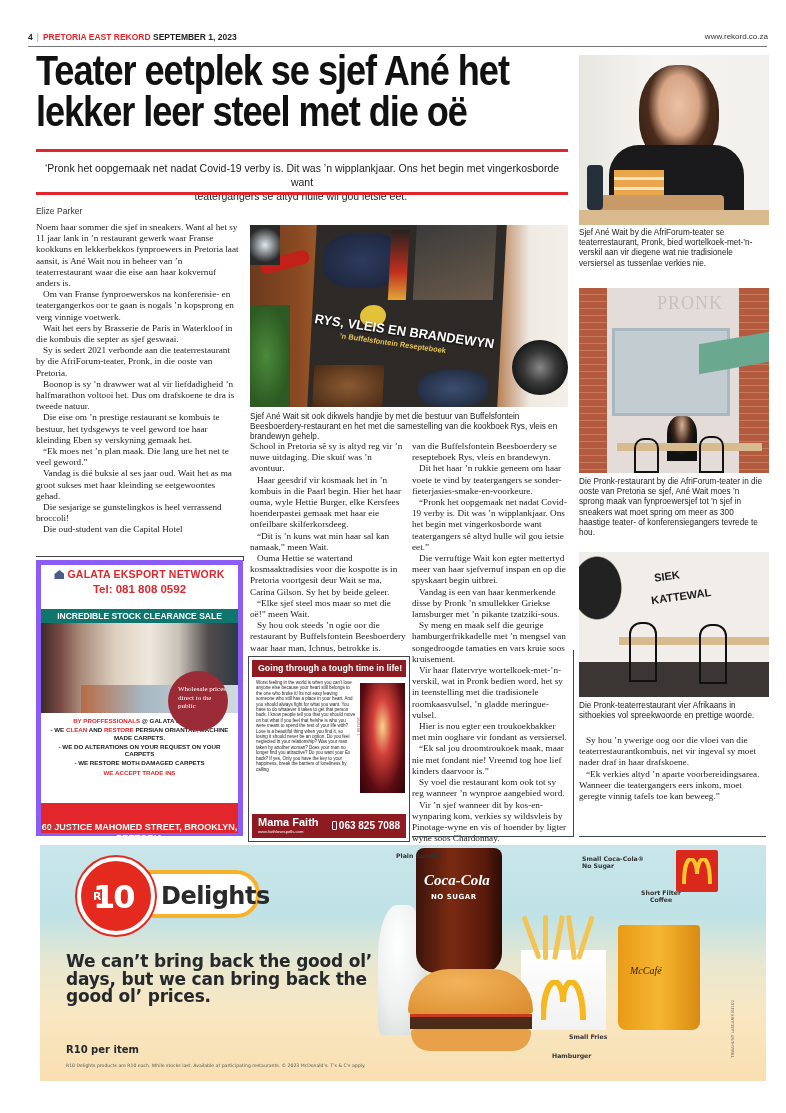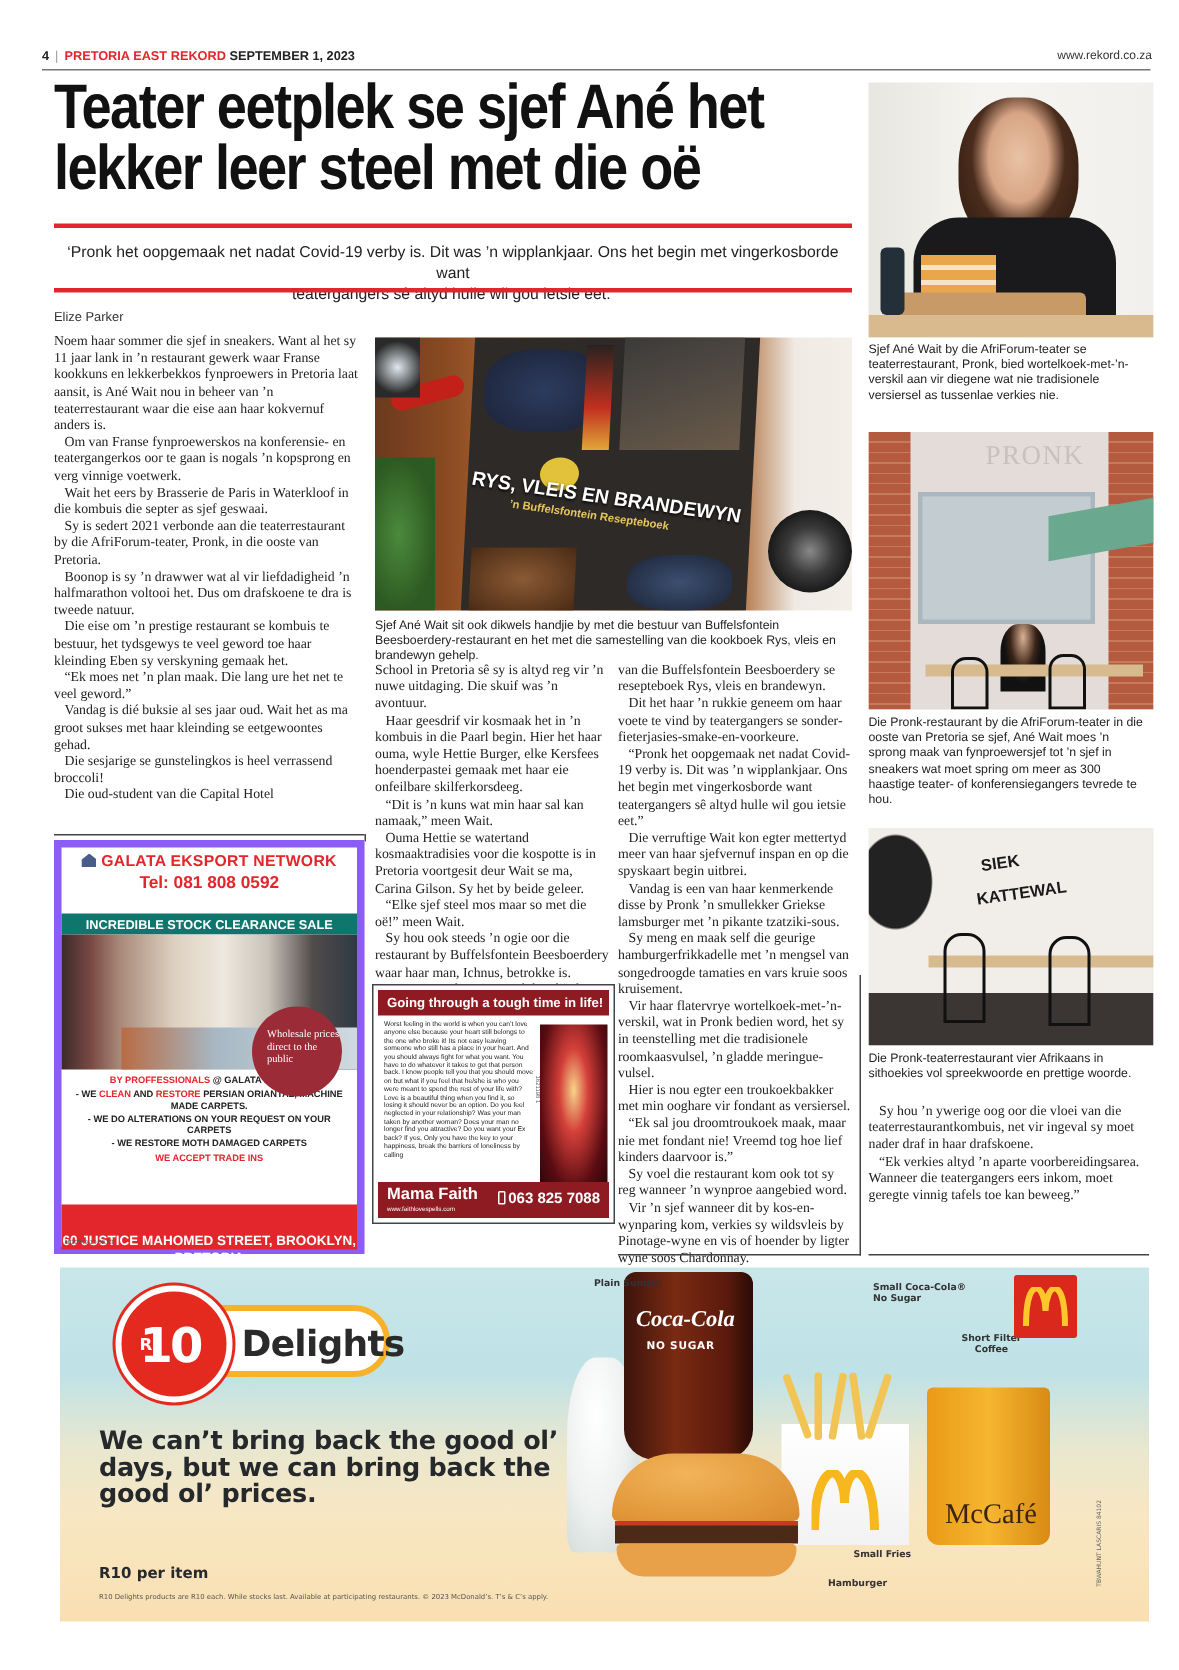--- a/index.html
+++ b/index.html
@@ -36,21 +36,21 @@
   .galata .g-tel { color: #e3262b; font-weight: bold; font-size: 11.5px; margin-top: 3px; }
   .galata .g-sale { background: #0f766e; color: #fff; font-weight: bold; font-size: 8.5px; text-align: center; height: 14px; line-height: 14px; }
   .galata .g-img { height: 90px; background: linear-gradient(90deg,#3c2a2a 0%,#7a4a44 10%,#a98a7a 20%,#ddd0c0 38%,#efe8de 55%,#c9c2b8 70%,#514b4b 85%,#2e3a44 100%); position: relative; }
   .galata .g-img .floor { position: absolute; left: 40px; right: 0; bottom: 0; height: 28px; background: linear-gradient(90deg,#b86b44,#a7b8c4 40%,#cfd9e0); }
   .galata .g-badge { position: absolute; right: 10px; top: 48px; width: 60px; height: 60px; border-radius: 50%; background: #9b2b36; color: #fff; font-size: 7px; line-height: 8.5px; text-align: left; padding: 14px 0 0 10px; font-family: "Liberation Serif", serif; }
   .galata .g-lines { text-align: center; font-weight: bold; font-size: 6.2px; line-height: 7.3px; color: #222; padding: 4px 4px 0; }
   .galata .g-lines .red { color: #e3262b; }
   .galata .g-lines div { margin-bottom: 2px; }
   .galata .g-addr-box { position: absolute; left: 0; right: 0; top: 238px; height: 30px; background: #e3262b; color: #fff; font-weight: bold; font-size: 9px; line-height: 11px; text-align: center; padding-top: 19px; }
   .galata .g-ref { position: absolute; left: 2px; bottom: 1px; font-size: 4px; color: #555; }
-  .faith-box { position: absolute; left: 248px; top: 656px; width: 162px; height: 160px; border: 1px solid #444; background: #fff; font-family: "Liberation Sans", sans-serif; }
+  .faith-box { position: absolute; left: 248px; top: 656px; width: 162px; height: 186px; border: 1px solid #444; background: #fff; font-family: "Liberation Sans", sans-serif; }
   .faith-box .f-head { background: #8e1b22; color: #fff; font-weight: bold; font-size: 8.8px; height: 17px; line-height: 17px; padding-left: 6px; margin: 3px; }
   .faith-box .f-body { margin: 2px 4px 0 7px; font-size: 4.5px; line-height: 5.4px; color: #222; width: 100px; }
   .faith-box .f-candles { position: absolute; right: 4px; top: 26px; width: 45px; height: 110px; background: radial-gradient(ellipse at 50% 40%, #f6d48a 0%, #d4403a 30%, #5a0c12 70%, #2a0508 100%); }
   .faith-box .f-foot { position: absolute; left: 3px; right: 3px; bottom: 3px; height: 24px; background: #8e1b22; color: #fff; }
   .faith-box .f-name { position: absolute; left: 6px; top: 2px; font-weight: bold; font-size: 11px; }
   .faith-box .f-url { position: absolute; left: 6px; top: 15px; font-size: 4.2px; }
   .faith-box .f-phone { position: absolute; right: 6px; top: 6px; font-weight: bold; font-size: 10px; }
   .faith-box .f-ref { position: absolute; right: 48px; top: 60px; font-size: 4px; color: #666; writing-mode: vertical-rl; }
 
   .col-rule { position: absolute; width: 1px; background: #444; }
@@ -70,21 +70,21 @@
   .mcd .logo { position: absolute; left: 636px; top: 5px; width: 42px; height: 42px; background: #da291c; border-radius: 2px; }
   .mcd .logo svg { position: absolute; left: 6px; top: 8px; }
   .mcd .ref { position: absolute; left: 690px; top: 155px; font-size: 4px; color: #666; writing-mode: vertical-rl; transform: rotate(180deg); }
   .mcd .sundae { position: absolute; left: 338px; top: 60px; width: 48px; height: 130px; border-radius: 40% 40% 10% 10%; background: radial-gradient(ellipse at 40% 30%, #ffffff 0%, #eef1f0 50%, #c9d3d1 100%); }
   .mcd .coke { position: absolute; left: 376px; top: 3px; width: 86px; height: 125px; border-radius: 8px 8px 20px 20px; background: linear-gradient(90deg,#3b140c,#7a2a12 40%,#5a1a0c 80%,#2a0c06); }
   .mcd .coke .cc { position: absolute; left: 8px; top: 24px; color: #fff; font-family: "Liberation Serif", serif; font-style: italic; font-weight: bold; font-size: 15px; }
   .mcd .coke .ns { position: absolute; left: 15px; top: 45px; color: #fff; font-weight: bold; font-size: 7px; letter-spacing: 0.5px; }
   .mcd .fries { position: absolute; left: 481px; top: 70px; width: 85px; height: 115px; background: linear-gradient(180deg, transparent 0%, transparent 30%, #fff 30%, #f2f2f2 100%); }
   .mcd .fries .stick { position: absolute; top: 0; width: 5px; height: 45px; background: #f1c453; border-radius: 2px; }
   .mcd .coffee { position: absolute; left: 578px; top: 80px; width: 82px; height: 105px; border-radius: 4px 4px 8px 8px; background: linear-gradient(90deg,#e99a16,#f6b630 50%,#d88b12); }
-  .mcd .coffee span { position: absolute; left: 12px; top: 40px; color: #3a2410; font-family: "Liberation Serif", serif; font-size: 19px; margin-top: 34px; }
+  .mcd .coffee span { position: absolute; left: 12px; top: 40px; color: #3a2410; font-family: "Liberation Serif", serif; font-style: italic; font-size: 10px; }
   .mcd .burger { position: absolute; left: 368px; top: 124px; width: 125px; height: 90px; }
   .mcd .burger .top { position: absolute; left: 0; top: 0; width: 125px; height: 45px; border-radius: 60px 60px 6px 6px; background: radial-gradient(ellipse at 40% 30%, #f3b35a, #d98b2c); }
   .mcd .burger .patty { position: absolute; left: 2px; top: 45px; width: 122px; height: 15px; background: #4c2a18; border-top: 3px solid #c83a20; }
   .mcd .burger .bot { position: absolute; left: 3px; top: 60px; width: 120px; height: 22px; border-radius: 4px 4px 20px 20px; background: #e8a148; }
 </style>
 </head>
 <body>
 
 <div class="header">
   <div class="left">

